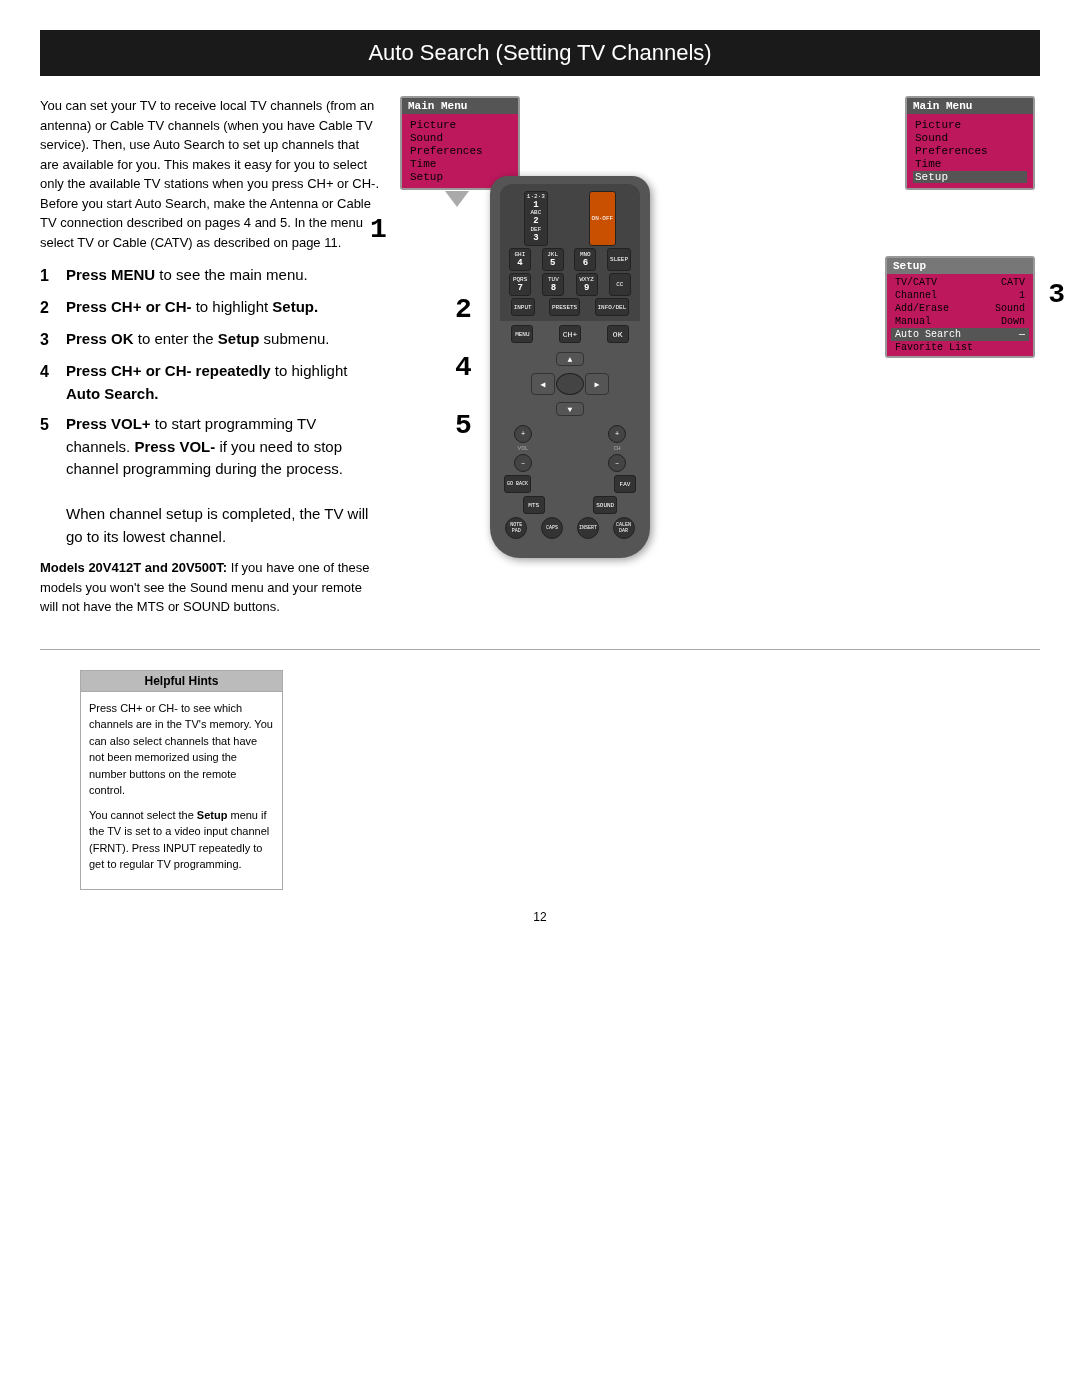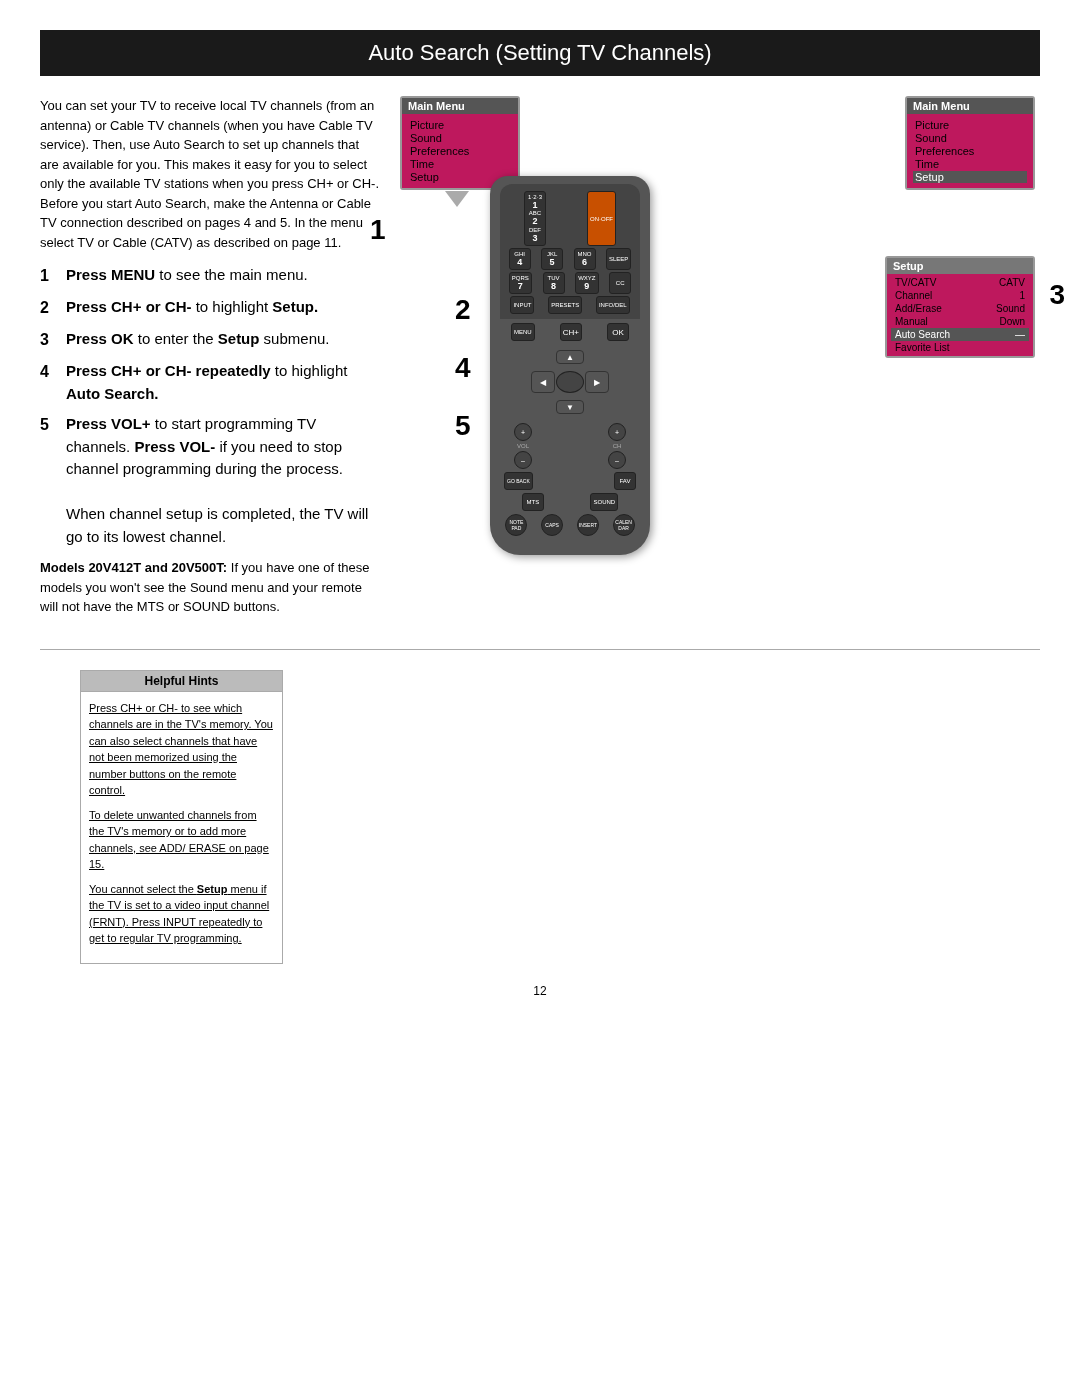--- a/index.html
+++ b/index.html
@@ -72,20 +72,21 @@
       font-size: 13px;
       line-height: 1.5;
     }
 
     
     .right-column {
       flex: 1;
       position: relative;
       display: flex;
       flex-direction: column;
+      font-family: Liberation Mono, monospace;
     }
 
     .tv-screen {
       background: #e8e8e8;
       border: 2px solid #999;
       border-radius: 3px;
       padding: 0;
       font-size: 11px;
     }
 
@@ -241,21 +242,20 @@
     }
 
     .hints-body {
       padding: 8px;
       font-size: 11px;
       line-height: 1.5;
     }
 
     .hints-body p {
       margin-bottom: 8px;
-      text-decoration: underline;
     }
 
     
     .page-number {
       text-align: center;
       font-size: 12px;
       margin-bottom: 20px;
     }
 
     
@@ -612,24 +612,20 @@
 <div style="display:flex; margin: 0 40px; gap:40px; align-items:flex-start;">
 
   <div class="helpful-hints">
     <div class="hints-title">Helpful Hints</div>
     <div class="hints-body">
       <p>
         Press CH+ or CH- to see which channels are in the TV's memory. You can also select
         channels that have not been memorized using the number buttons on the remote control.
       </p>
       <p>
-        To delete unwanted channels from the TV's memory or to add more channels, see ADD/
-        ERASE on page 15.
-      </p>
-      <p>
         You cannot select the <b>Setup</b> menu if the TV is set to a video input channel (FRNT). Press
         INPUT repeatedly to get to regular TV programming.
       </p>
     </div>
   </div>
 
 </div>
 
 <div class="page-number">12</div>
 

